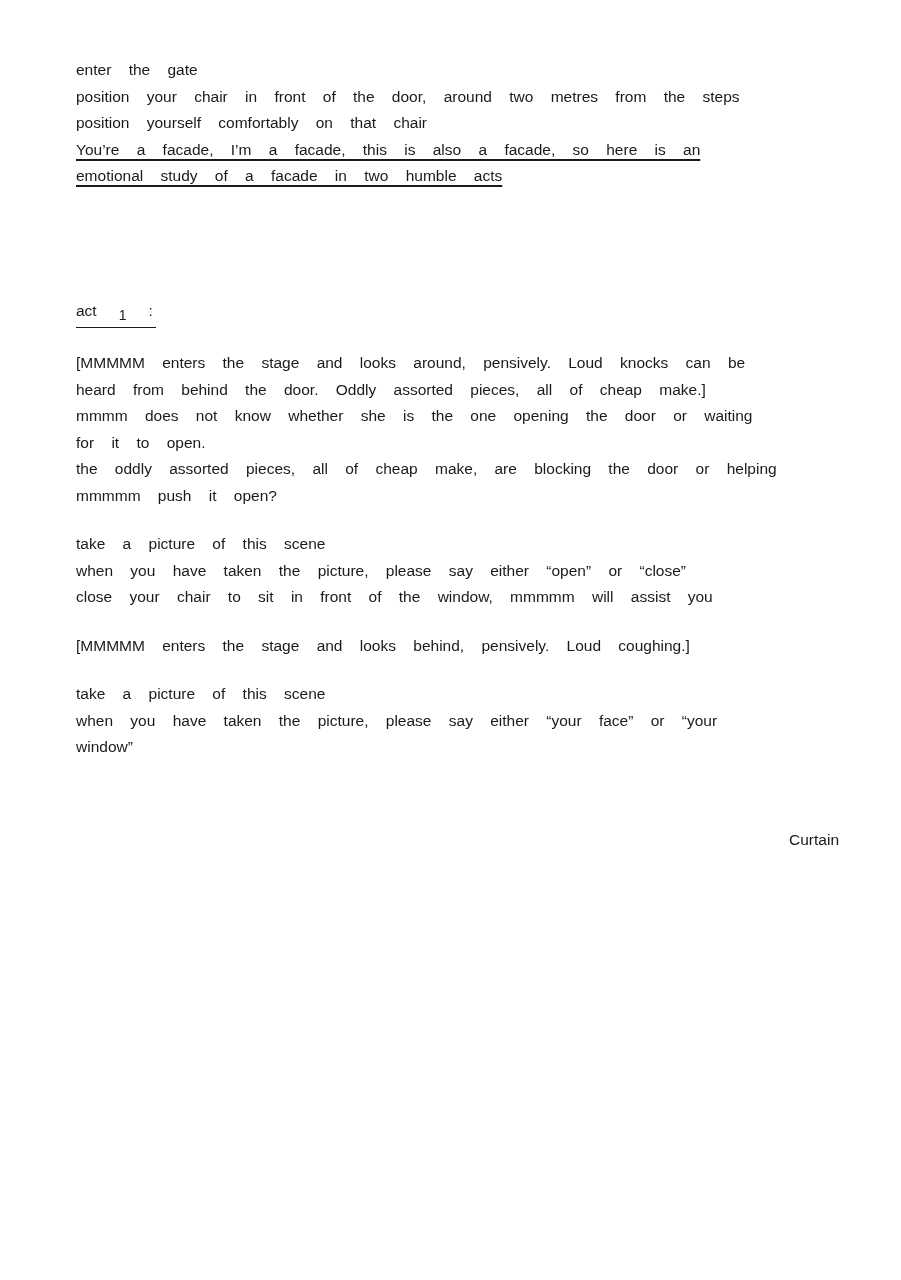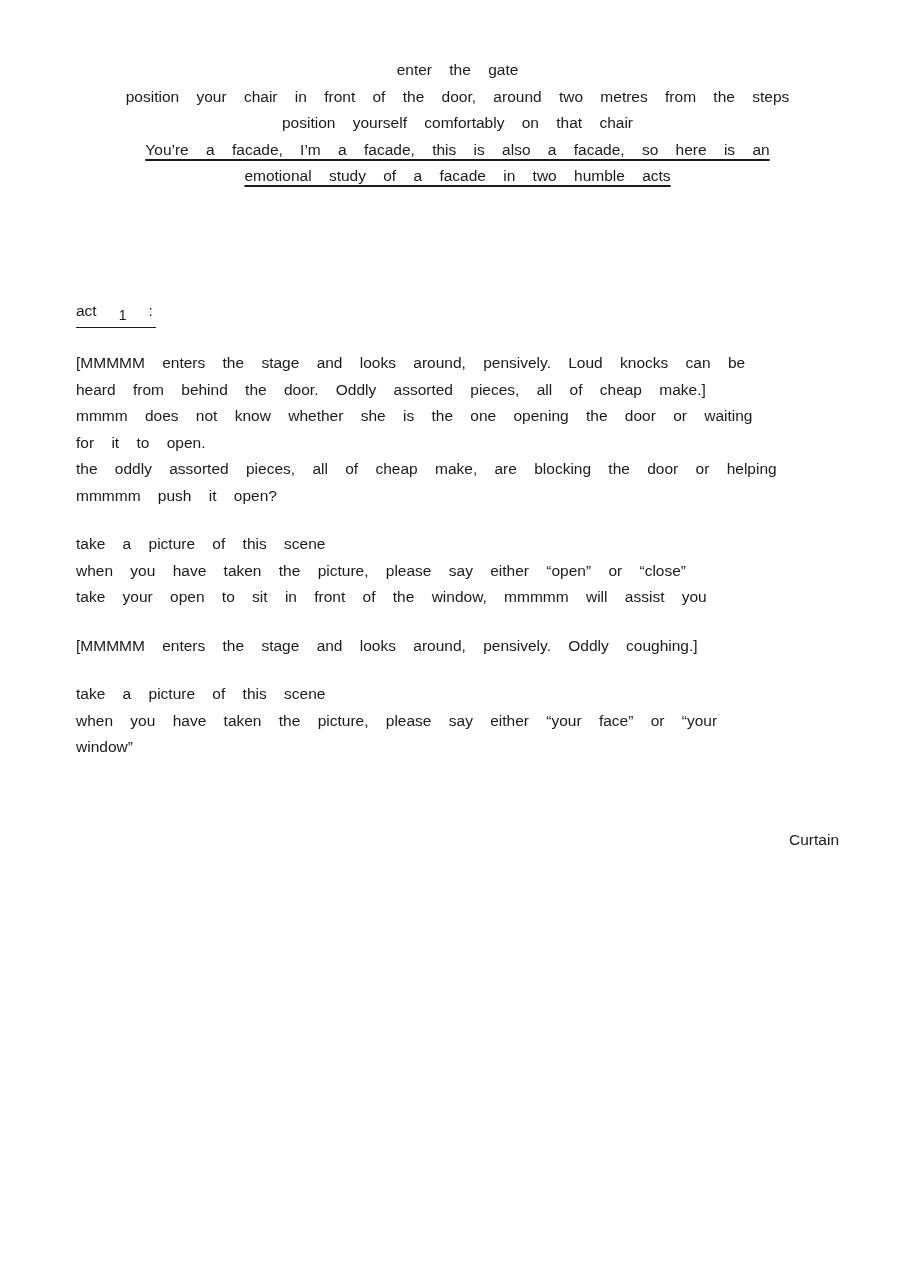--- a/index.html
+++ b/index.html
@@ -18,21 +18,21 @@
     font-size: 15.5px;
     line-height: 26.5px;
     word-spacing: 13px;
     padding: 57px 62px 0 76px;
     overflow: hidden;
   }
   .para {
     margin: 0;
     white-space: pre-line;
   }
-  .center { text-align: center; }
+  .center { }
   .underlined {
     text-decoration: underline;
     text-decoration-thickness: 1.5px;
     text-underline-offset: 4px;
     text-decoration-color: #1a1a1a;
   }
   .mt27 { margin-top: 22px; }
   .mt54 { }
   .mt66 { margin-top: 66px; text-align: right; }
   .mt80 { margin-top: 80px; }
@@ -71,24 +71,24 @@
 heard from behind the door. Oddly assorted pieces, all of cheap make.]</p>
 
   <p class="para mt54">mmmm does not know whether she is the one opening the door or waiting
 for it to open.
 the oddly assorted pieces, all of cheap make, are blocking the door or helping
 mmmmm push it open?</p>
 
   <p class="para mt27">take a picture of this scene
 when you have taken the picture, please say either “open” or “close”</p>
 
-  <p class="para mt54">take your open to sit in front of the window, mmmmm will assist you</p>
+  <p class="para mt54">close your chair to sit in front of the window, mmmmm will assist you</p>
 
 
-  <p class="para mt27">[MMMMM enters the stage and looks around, pensively. Oddly coughing.]</p>
+  <p class="para mt27">[MMMMM enters the stage and looks behind, pensively. Loud coughing.]</p>
 
 
   <p class="para mt27">take a picture of this scene
 when you have taken the picture, please say either “your face” or “your
 window”</p>
 
   <p class="para mt66">Curtain</p>
 
 </div>
 

